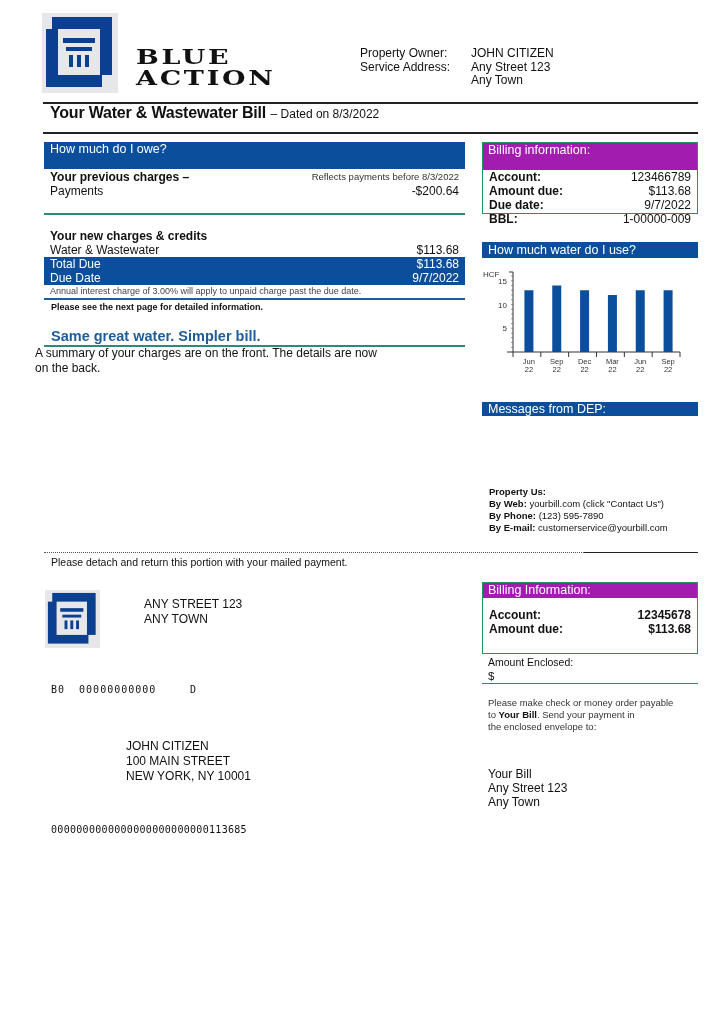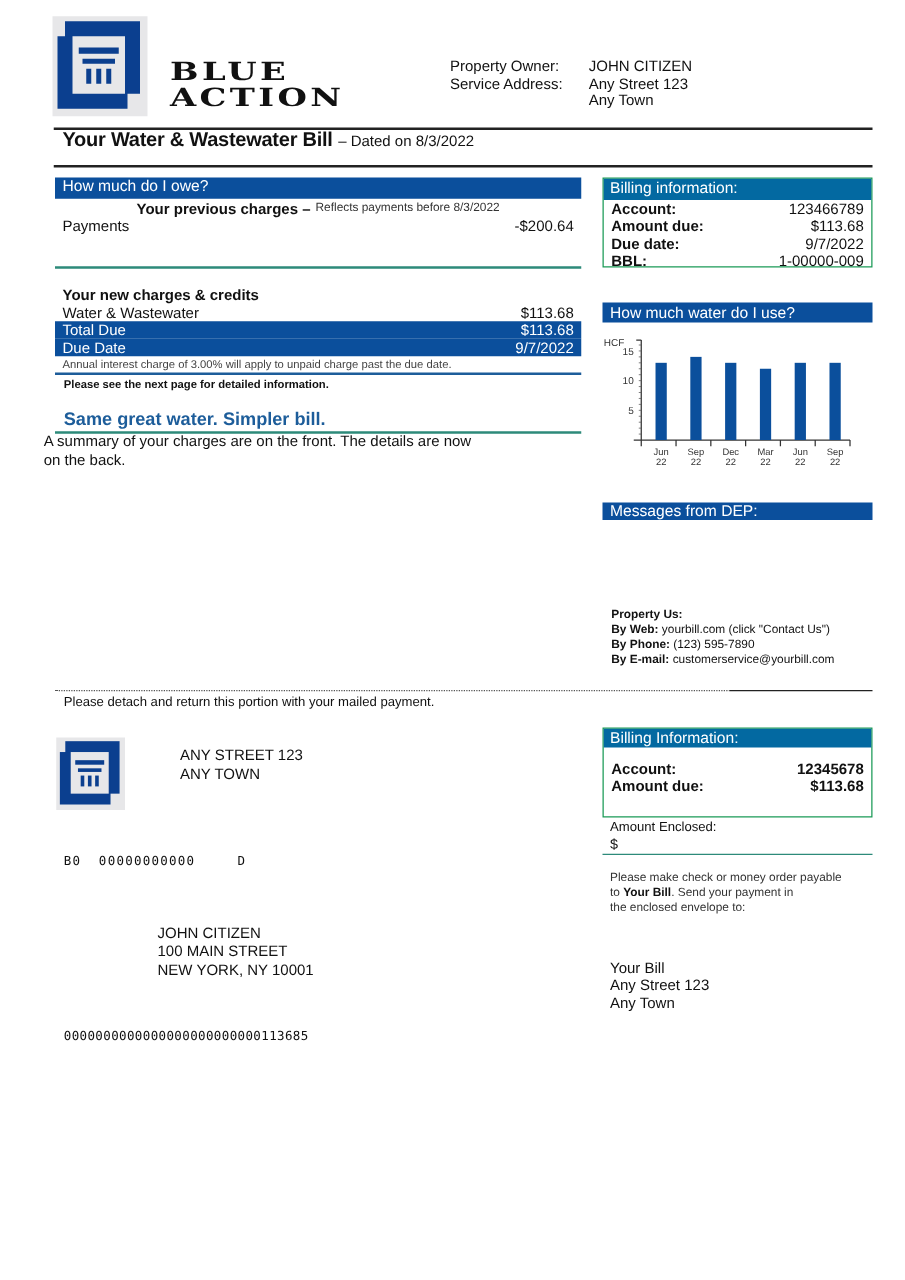--- a/index.html
+++ b/index.html
@@ -1,33 +1,33 @@
 <!DOCTYPE html>
 <html><head>
 <meta charset="utf-8">
 <style>
   * { box-sizing: border-box; margin: 0; padding: 0; }
   body { width: 724px; height: 1024px; background: #ffffff; font-family: "Liberation Sans", sans-serif; color: #111; position: relative; overflow: hidden; }
   .abs { position: absolute; }
   .blue-bar { background: #0b4f9c; color: #fff; }
-  .green-bar { background: #0369a1; color: #fff; }
+  .green-bar { background: #a21caf; color: #fff; }
 
   
   .logo-box { background: #e7e7e9; width: 76px; height: 80px; }
   .logo-box svg { display: block; }
   .brand { font-family: "DejaVu Serif", serif; font-weight: 900; font-size: 20px; letter-spacing: 2px; line-height: 21px; color: #111; transform: scaleX(1.35); transform-origin: left top; }
 
   .owner-lbl { font-size: 12px; line-height: 14px; }
   .owner-val { font-size: 12px; line-height: 14px; }
 
   .hr { height: 1.5px; background: #222; }
   .title { font-size: 16px; font-weight: bold; letter-spacing: -0.2px; }
   .title-sub { font-size: 12px; font-weight: normal; }
 
-  .sec-head { font-size: 12.5px; height: 17px; line-height: 15px; padding-left: 6px; }
+  .sec-head { font-size: 12.5px; height: 27px; line-height: 15px; padding-left: 6px; }
   .row { display: flex; justify-content: space-between; font-size: 12px; line-height: 14px; padding: 0 6px; }
   .row b { font-weight: bold; }
   .small { font-size: 9px; color: #444; }
   .teal-line { height: 1.5px; background: #2d8a7a; }
   .navy-line { height: 1.5px; background: #1d5d9a; }
 
   .bill-box { border: 1.5px solid #1a9a56; }
   .bill-row { display: flex; justify-content: space-between; font-size: 12px; line-height: 14px; padding: 0 6px; }
   .bill-row .k { font-weight: bold; }
 
@@ -69,21 +69,21 @@
 
 <div class="abs hr" style="left:43px; top:102px; width:655px;"></div>
 <div class="abs" style="left:50px; top:104px; white-space:nowrap;">
   <span class="title">Your Water &amp; Wastewater Bill</span>
   <span class="title-sub">– Dated on 8/3/2022</span>
 </div>
 <div class="abs hr" style="left:43px; top:132px; width:655px;"></div>
 
 <div class="abs" style="left:44px; top:142px; width:421px;">
   <div class="sec-head blue-bar">How much do I owe?</div>
-  <div class="row" style="justify-content:center; margin-top:1px;">
+  <div class="row" style="justify-content:space-between; margin-top:1px;">
     <b>Your previous charges –</b>
     <span class="small" style="margin-left:4px; font-size:9.5px; color:#333; line-height:14px;">Reflects payments before 8/3/2022</span>
   </div>
   <div class="row">
     <span>Payments</span>
     <span>-$200.64</span>
   </div>
 </div>
 <div class="abs teal-line" style="left:44px; top:213px; width:421px;"></div>
 

